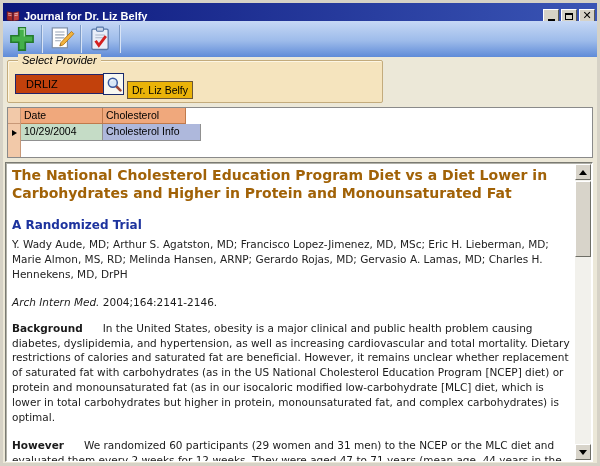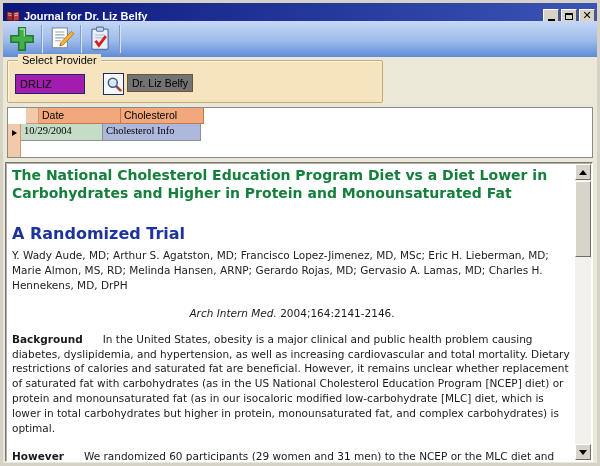--- a/index.html
+++ b/index.html
@@ -31,37 +31,37 @@
     display:flex; align-items:center; padding-left:2px; }
   .tbtn { width:34px; height:32px; display:flex; align-items:center; justify-content:center;
     background:transparent; border:none; cursor:default; }
   .tb-sep { width:1px; height:28px; background:#7e9cc8; box-shadow:1px 0 0 #d8e4f6; margin:0 2px; }
 
   
   .groupbox { position:absolute; left:4px; top:57px; width:376px; height:43px;
     background:#f5e4be; border:1px solid #c3ab7c;
     box-shadow:inset 1px 1px 0 #fdf6e4; border-radius:2px; }
   .gb-label { position:absolute; left:10px; top:-7px; background:#f5e4be;
-    padding:0 4px; font-size:11px; color:#000; }
-  .prov-input { position:absolute; left:7px; top:13px; width:70px; height:20px;
-    border:1px solid #23246a; background:#a21caf; font-family:"Liberation Sans",sans-serif;
-    font-size:11px; padding:0 4px; color:#000; }
+    padding:0 4px; font-size:11px; color:#000;font-style:italic; }
+  .prov-input { position:absolute; left:7px; top:13px; width:108px; height:20px;
+    border:1px solid #23246a; background:#c2410c; font-family:"Liberation Sans",sans-serif;
+    font-size:11px; padding:0 10px; color:#000; }
   .search-btn { position:absolute; left:95px; top:12px; width:21px; height:22px;
     background:#f8f8f2; border:1px solid #1a2a6c; display:flex; align-items:center;
     justify-content:center; cursor:default; }
-  .prov-chip { position:absolute; left:119px; top:13px; height:18px; min-width:58px;
-    background:#737373; border:1px solid #6a5636; font-size:10.5px; color:#000;
+  .prov-chip { position:absolute; left:119px; top:20px; height:18px; min-width:58px;
+    background:#eab308; border:1px solid #6a5636; font-size:10.5px; color:#000;
     display:flex; align-items:center; padding:0 4px; }
 
   
   .grid { position:absolute; left:4px; top:104px; width:586px; height:51px;
     background:#fff; border:1px solid #8a8a8a; display:flex; flex-direction:column; }
   .g-row { display:flex; }
-  .g-row.hdr { height:16px;padding-left:18px; }
-  .g-row.data { height:17px;font-family:Liberation Serif, serif; }
+  .g-row.hdr { height:16px; }
+  .g-row.data { height:17px; }
   .g-row.fill { flex:1; }
   .g-sel { width:13px; background:#f2c9a9; border-right:1px solid #c89878;
     display:flex; align-items:center; justify-content:center; }
   .g-sel.hdr-cell { border-bottom:1px solid #c89878; }
   .g-h { background:#f0a87c; font-size:10.5px; color:#000; padding:1px 3px;
     border-right:1px solid #c07a4c; border-bottom:1px solid #c07a4c; }
   .g-h.c-date { width:82px; } .g-h.c-desc { width:83px; }
   .g-c { font-size:10.5px; color:#000; padding:1px 3px; border-right:1px solid #909090;
     border-bottom:1px solid #909090; }
   .c-date-cell { width:82px; background:#c5dcc6; }
@@ -69,25 +69,25 @@
   .row-arrow { width:0; height:0; border-left:5px solid #000;
     border-top:3.5px solid transparent; border-bottom:3.5px solid transparent; }
 
   
   .doc { position:absolute; left:2px; top:159px; width:588px; height:300px;
     background:#fff; border:1px solid; border-color:#7a7a72 #fff #fff #7a7a72;
     box-shadow:inset 1px 1px 0 #b0b0a8; overflow:hidden; }
   .doc-content { position:absolute; left:0; top:0; right:17px; bottom:0;
     padding:4px 3px 0 6px; overflow:hidden;
     font-family:"DejaVu Sans", sans-serif; color:#1a1a1a; }
-  .art-title { font-size:14px; font-weight:bold; color:#15803d; line-height:1.25;
+  .art-title { font-size:14px; font-weight:bold; color:#a16207; line-height:1.25;
     font-family:"DejaVu Sans", sans-serif; }
-  .art-sub { font-size:16px; font-weight:bold; color:#1d339e; margin-top:22px; }
+  .art-sub { font-size:12px; font-weight:bold; color:#1d339e; margin-top:16px; }
   .authors { font-size:10.5px; line-height:1.45; margin-top:5px; color:#222; }
-  .cite { font-size:10.5px; margin-top:13px;text-align:center; }
+  .cite { font-size:10.5px; margin-top:13px; }
   .cite .jrnl { font-style:italic; }
   .para { font-size:10.5px; line-height:1.42; margin-top:13px; }
   .run-head { font-weight:bold; margin-right:20px; }
 
   
   .vscroll { position:absolute; top:1px; right:1px; bottom:1px; width:16px;
     background:#f2f1ec; }
   .sb-btn { position:absolute; left:0; width:16px; height:16px; background:#d8d4ca;
     border:1px solid; border-color:#fff #6e6e66 #6e6e66 #fff;
     display:flex; align-items:center; justify-content:center; cursor:default; }
@@ -184,21 +184,21 @@
     </div>
   </div>
 
   <div class="doc">
     <div class="doc-content">
       <h1 class="art-title">The National Cholesterol Education Program Diet vs a Diet Lower in Carbohydrates and Higher in Protein and Monounsaturated Fat</h1>
       <div class="art-sub">A Randomized Trial</div>
       <div class="authors">Y. Wady Aude, MD; Arthur S. Agatston, MD; Francisco Lopez-Jimenez, MD, MSc; Eric H. Lieberman, MD; Marie Almon, MS, RD; Melinda Hansen, ARNP; Gerardo Rojas, MD; Gervasio A. Lamas, MD; Charles H. Hennekens, MD, DrPH</div>
       <div class="cite"><span class="jrnl">Arch Intern Med.</span><span> 2004;164:2141-2146.</span></div>
       <div class="para"><span class="run-head">Background</span><span>In the United States, obesity is a major clinical and public health problem causing diabetes, dyslipidemia, and hypertension, as well as increasing cardiovascular and total mortality. Dietary restrictions of calories and saturated fat are beneficial. However, it remains unclear whether replacement of saturated fat with carbohydrates (as in the US National Cholesterol Education Program [NCEP] diet) or protein and monounsaturated fat (as in our isocaloric modified low-carbohydrate [MLC] diet, which is lower in total carbohydrates but higher in protein, monounsaturated fat, and complex carbohydrates) is optimal.</span></div>
-      <div class="para"><span class="run-head">However</span><span>We randomized 60 participants (29 women and 31 men) to the NCEP or the MLC diet and evaluated them every 3 weeks for 12 weeks. They were aged 29 to 71 years (mean age, 44 years in the</span></div>
+      <div class="para"><span class="run-head">However</span><span>We randomized 60 participants (29 women and 31 men) to the NCEP or the MLC diet and evaluated them every 2 weeks for 12 weeks. They were aged 47 to 71 years (mean age, 44 years in the</span></div>
     </div>
 
     <div class="vscroll">
       <div class="sb-btn sb-up">
           <span class="tri-up"></span>
         </div>
       <div class="sb-thumb"></div>
       <div class="sb-btn sb-down">
           <span class="tri-down"></span>
         </div>

